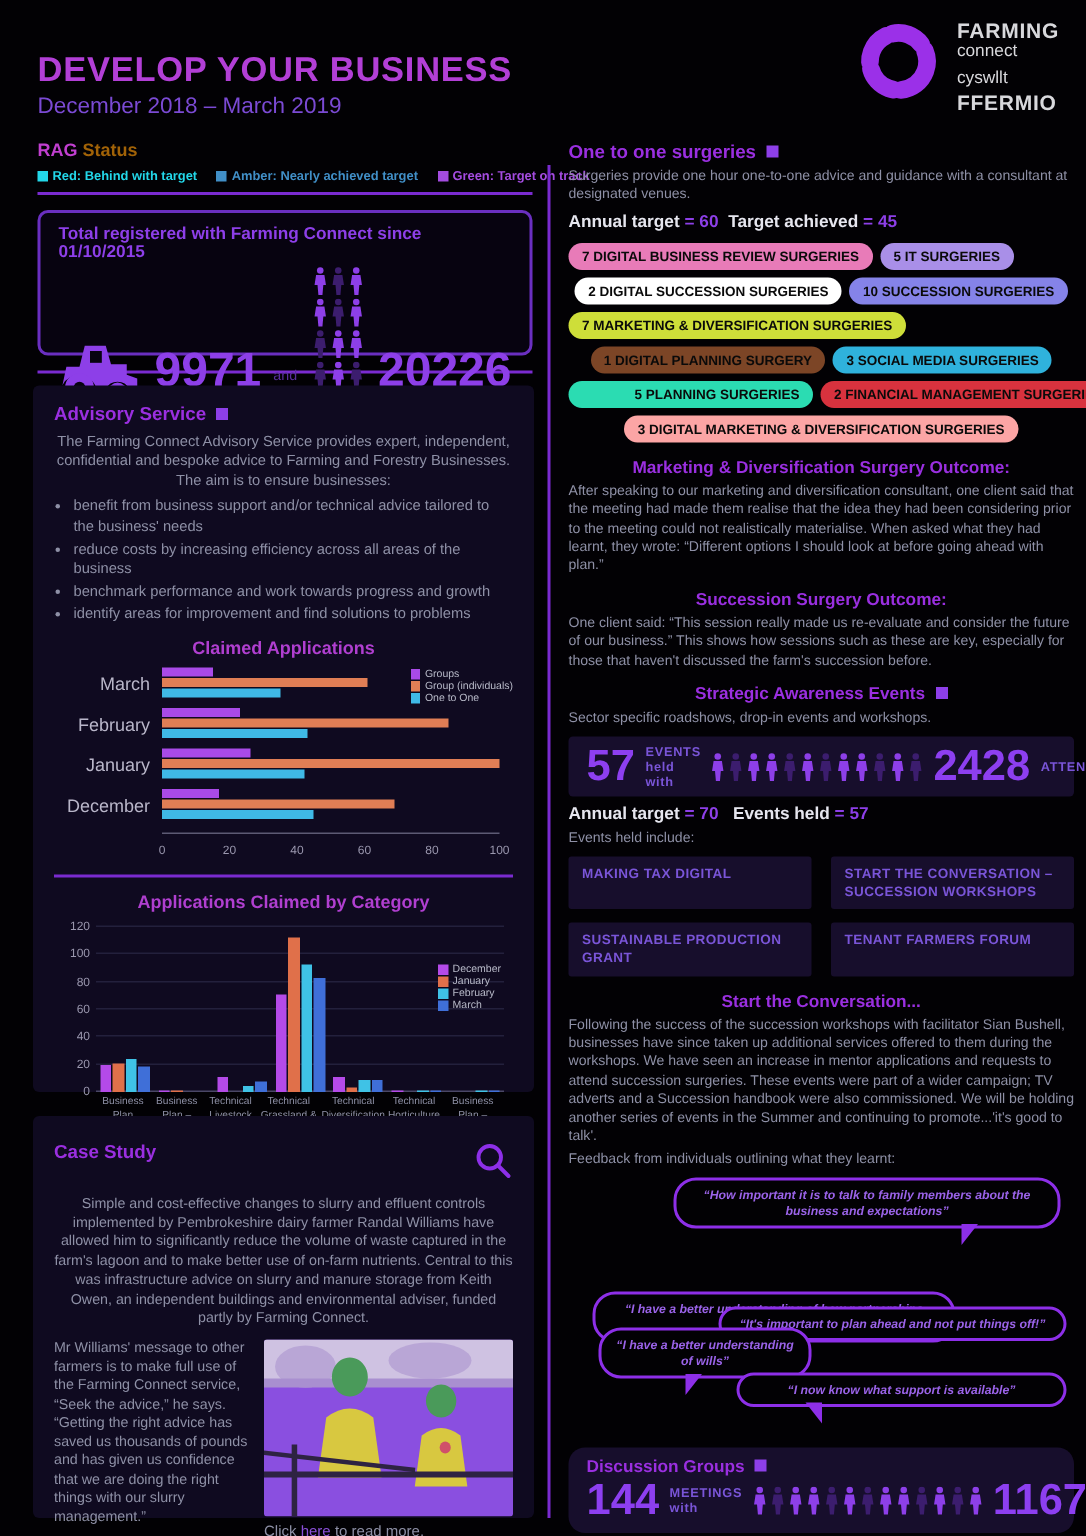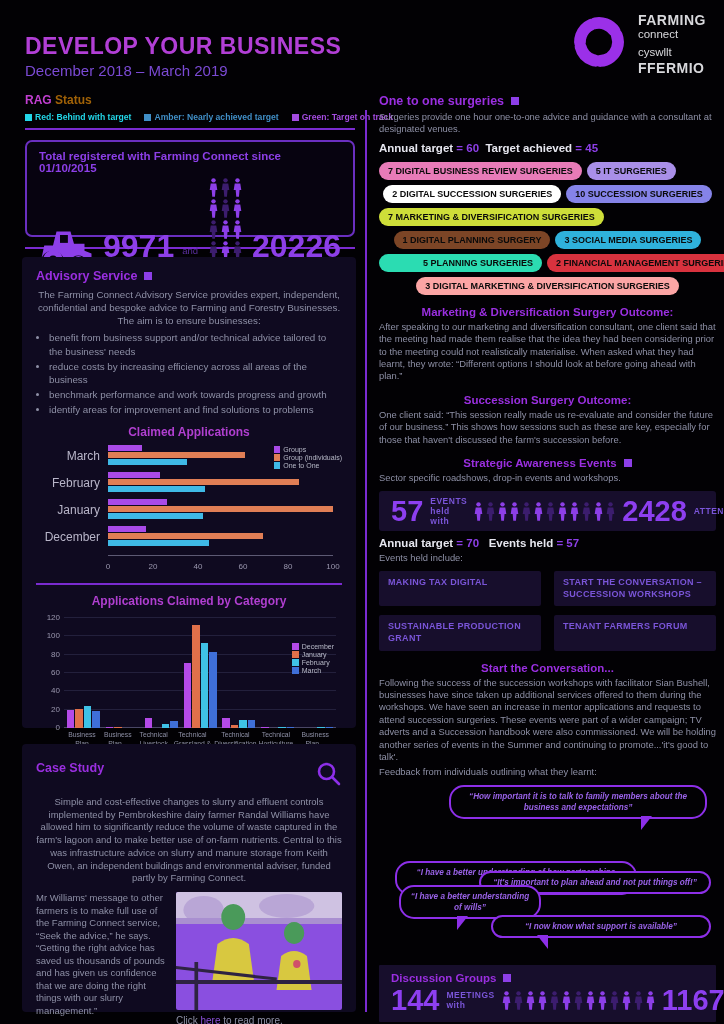--- a/index.html
+++ b/index.html
@@ -100,21 +100,21 @@
   .ban-lab { font-size:8.5px; font-weight:bold; color:#7a55d8; letter-spacing:.5px; max-width:54px; }
   .ban-people { display:flex; gap:3px; }
   .events-grid { display:grid; grid-template-columns:1fr 1fr; gap:9px 13px; margin-top:6px; }
   .event-box { background:#170e2c; border-radius:2px; padding:6px 9px; font-size:9px; font-weight:bold;
                color:#7a55d8; letter-spacing:.3px; min-height:32px; line-height:1.3; }
   .bubbles { position:relative; height:172px; margin-top:6px; }
   .bubble { position:absolute; border:2.5px solid #8d2fe8; border-radius:15px; padding:4px 9px;
             font-size:8.2px; font-style:italic; font-weight:bold; color:#9a63e8; text-align:center;
             background:#020104; line-height:1.35; }
   .tail { position:absolute; width:0; height:0; border-style:solid; }
-  .disc-banner { background:#170e2c; border-radius:1px; margin-top:8px; padding:7px 12px; }
+  .disc-banner { background:#170e2c; border-radius:11px; margin-top:8px; padding:7px 12px; }
   .disc-row { display:flex; align-items:center; gap:7px; margin-top:2px; }
 
   .mag { flex:0 0 auto; }
 </style>
 </head>
 <body>
 
 <div class="page">
 
   <div class="title-block">

